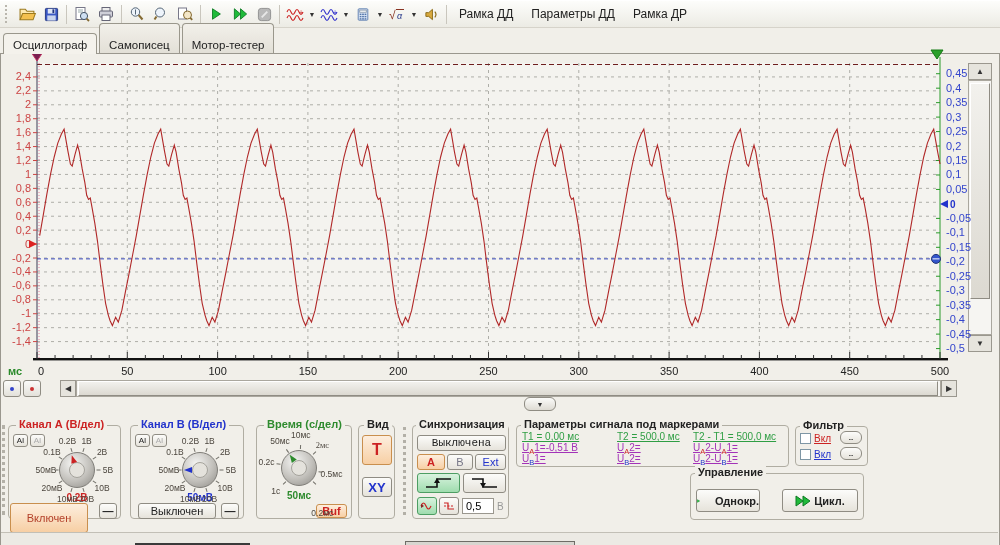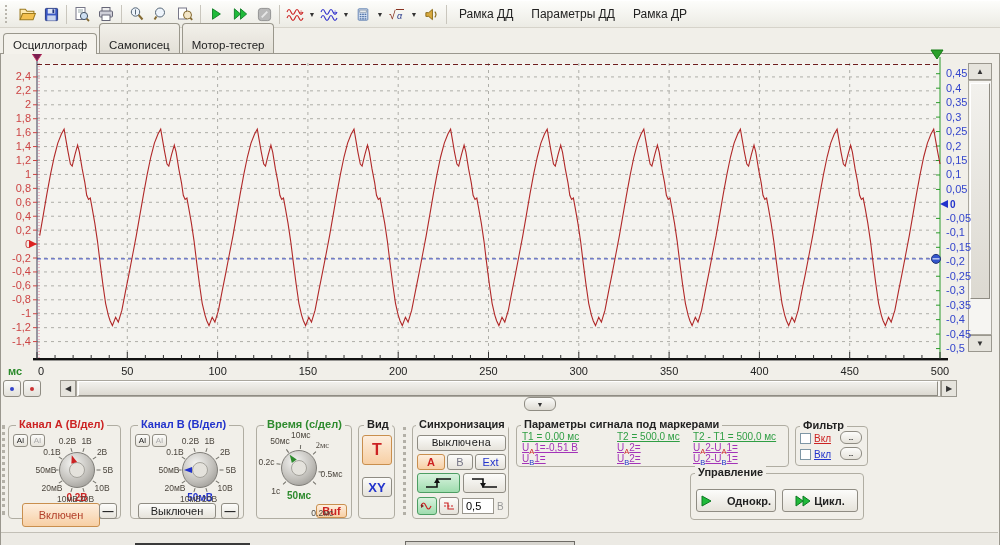--- a/index.html
+++ b/index.html
@@ -416,21 +416,21 @@
   <div class="sb-box" style="left:968px;top:334px;width:24px;height:17px;">▼</div>
 
   <div class="grip-v" style="left:2px;top:424px;height:90px;"></div>
 
   <div class="gb" id="g-cha" style="left:8px;top:424px;width:113px;height:94px;">
     <span class="gb-title" style="color: rgb(204, 34, 34);">Канал А (В/дел)</span>
     <div class="btn mini" style="left:4px;top:8px;width:15px;height:13px;position:absolute;">АI</div>
     <div class="btn mini" style="left:21px;top:8px;width:15px;height:13px;position:absolute;color:#aaa;">АI</div>
     <div class="knob-area"></div>
     <div class="sel-val" style="left: 68px; top: 66px; color: rgb(204, 34, 34);">0.2В</div>
-    <div class="btn warm" style="left:13px;top:77px;width:78px;height:24px;position:absolute;color:#b3402a;">Включен</div>
+    <div class="btn warm" style="left:1px;top:77px;width:78px;height:30px;position:absolute;color:#b3402a;">Включен</div>
     <div class="btn" style="left:90px;top:77px;width:18px;height:16px;position:absolute;font-weight:bold;">—</div>
   <div class="knob-ring" style="left: 50px; top: 26px;"></div>
       <div class="knob-hole" style="left: 60px; top: 36px;"></div>
       <span class="knob-label" style="left: 58.4205px; top: 14.5172px;">0.2В</span>
       <div class="knob-tick" style="left: 61.5106px; top: 22.0278px; transform: rotate(-18deg);"></div>
       <span class="knob-label" style="left: 42.9205px; top: 25.7787px;">0.1В</span>
       <div class="knob-tick" style="left: 51.0106px; top: 29.6565px; transform: rotate(-54deg);"></div>
       <span class="knob-label" style="left: 37px; top: 44px;">50мВ</span>
       <div class="knob-tick" style="left: 47px; top: 42px; transform: rotate(-90deg);"></div>
       <span class="knob-label" style="left: 42.9205px; top: 62.2213px;">20мВ</span>
@@ -568,21 +568,21 @@
     <span class="cell" style="left:18px;top:6px;color:#cc2222;">Вкл</span>
     <div class="btn mini" style="left:44px;top:4px;width:22px;height:13px;position:absolute;border-radius:6px;font-weight:bold;">..</div>
     <div class="checkbox" style="left:4px;top:22px;"></div>
     <span class="cell" style="left:18px;top:22px;color:#2233cc;">Вкл</span>
     <div class="btn mini" style="left:44px;top:20px;width:22px;height:13px;position:absolute;border-radius:6px;font-weight:bold;">..</div>
   </div>
 
 
   <div class="gb" id="g-ctl" style="left:690px;top:472px;width:174px;height:47px;">
     <span class="gb-title" style="left:4px;">Управление</span>
-    <div class="btn" style="left:5px;top:15px;width:80px;height:23px;position:absolute;font-weight:bold;gap:15px;">
+    <div class="btn" style="left:5px;top:15px;width:64px;height:23px;position:absolute;font-weight:bold;gap:15px;">
       <svg width="11" height="12" viewBox="0 0 11 12">
           <polygon points="1,1 10,6 1,11" fill="#1fba3a" stroke="#0c7a22"></polygon>
         </svg>
       <span>Однокр.</span>
     </div>
     <div class="btn" style="left:91px;top:15px;width:76px;height:23px;position:absolute;font-weight:bold;gap:3px;">
       <svg width="16" height="12" viewBox="0 0 16 12">
           <polygon points="1,1 8,6 1,11" fill="#1fba3a" stroke="#0c7a22"></polygon>
           <polygon points="8,1 15,6 8,11" fill="#1fba3a" stroke="#0c7a22"></polygon>
         </svg>

